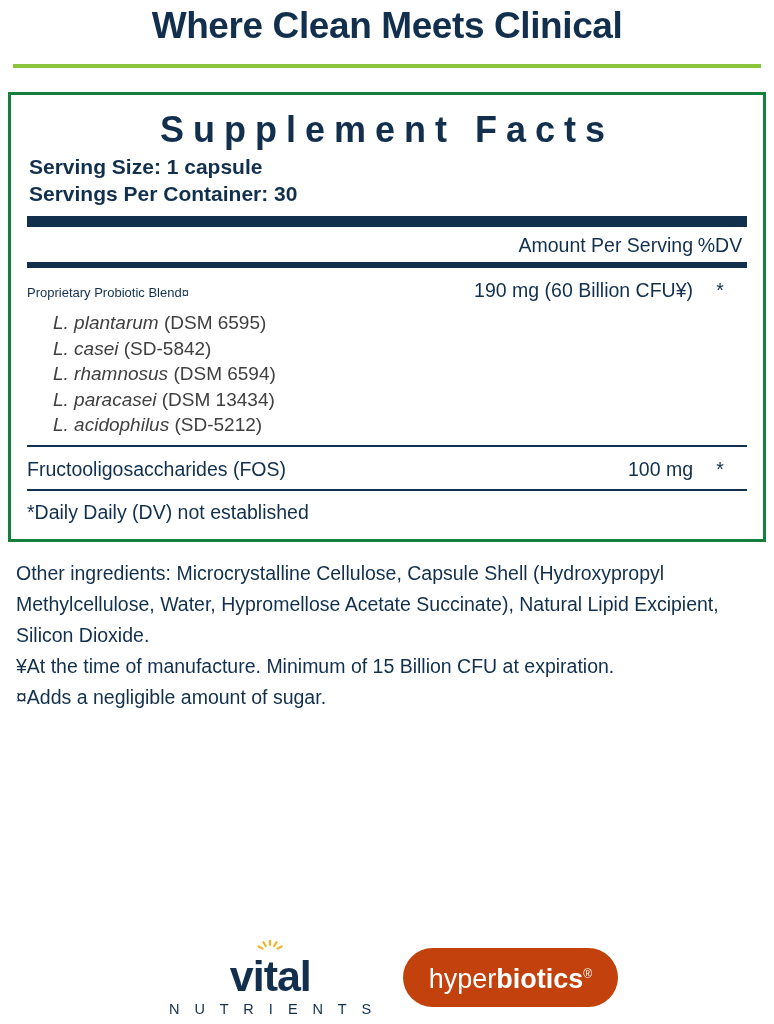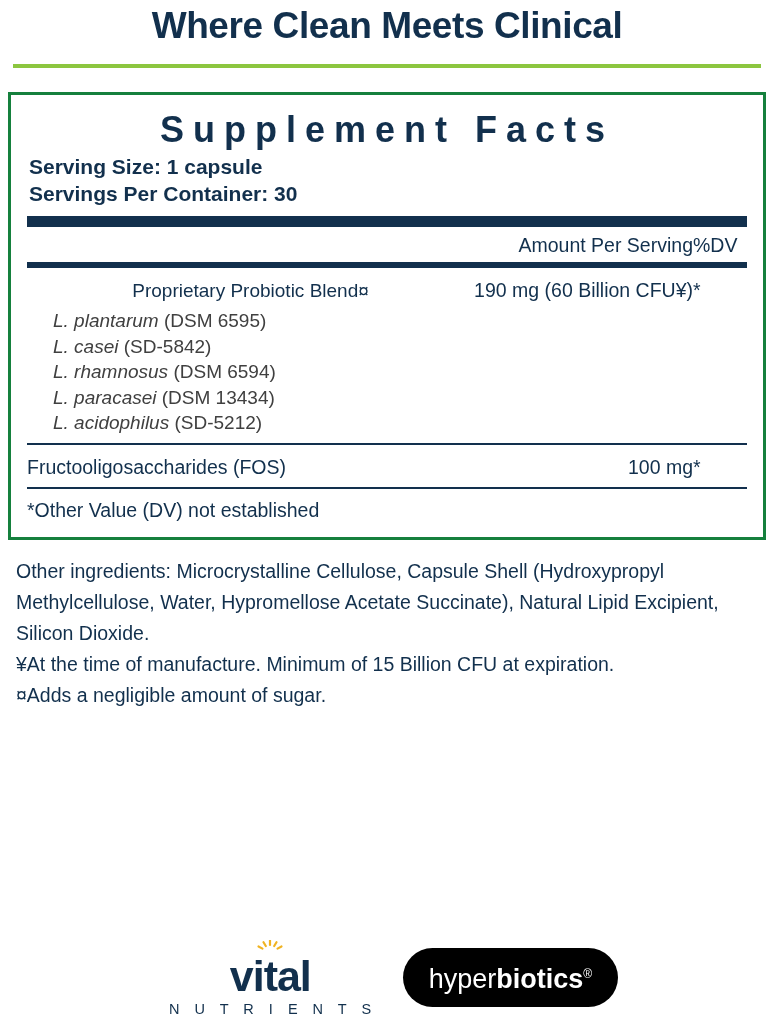--- a/index.html
+++ b/index.html
@@ -81,31 +81,31 @@
 
   .row {
     display: flex;
     align-items: baseline;
     font-size: 19.5px;
     line-height: 26px;
     color: #12304d;
   }
   .col-name { flex: 1 1 auto; white-space: nowrap; }
   .col-amt  { flex: 0 0 auto; white-space: nowrap; }
-  .col-dv   { flex: 0 0 54px; text-align: left; white-space: nowrap; }
+  .col-dv   { flex: 0 0 54px; text-align: center; white-space: nowrap; }
 
   .head-row {
     margin-top: 5px;
     margin-bottom: 2px;
   }
   .head-row .col-amt { font-size: 19.5px; }
   .head-row .col-dv { font-size: 19.5px; }
 
   .blend-row { margin-top: 9px; }
-  .blend-row .col-name { font-size: 19px; text-align: center; }
+  .blend-row .col-name { font-size: 13px; }
   .blend-row .col-amt { padding-right: 0; }
 
   .strain-list {
     margin: 4px 0 0 26px;
     font-size: 19px;
     line-height: 25.5px;
     color: #404040;
   }
   .strain-list .genus { font-style: italic; }
 
@@ -161,21 +161,21 @@
     line-height: 44px;
   }
   .vital .sub {
     font-size: 14.5px;
     color: #12304d;
     letter-spacing: 5.5px;
     margin-top: 4px;
     padding-left: 5px;
   }
   .hyper {
-    background: #000000;
+    background: #c2410c;
     border-radius: 999px;
     padding: 11px 26px 13px 26px;
     color: #ffffff;
     font-size: 27px;
     line-height: 30px;
     white-space: nowrap;
     position: relative;
   }
   .hyper .light { font-weight: normal; }
   .hyper .bold { font-weight: bold; }
@@ -227,21 +227,21 @@
     <div class="bar-thin"></div>
 
     <div class="row fos-row">
       <div class="col-name">Fructooligosaccharides (FOS)</div>
       <div class="col-amt">100 mg</div>
       <div class="col-dv">*</div>
     </div>
 
     <div class="bar-thin"></div>
 
-    <div class="dv-note">*Other Value (DV) not established</div>
+    <div class="dv-note">*Daily Daily (DV) not established</div>
   </div>
 
   <div class="notes">
     <p>Other ingredients: Microcrystalline Cellulose, Capsule Shell (Hydroxypropyl Methylcellulose, Water, Hypromellose Acetate Succinate), Natural Lipid Excipient, Silicon Dioxide.</p>
     <p class="gap">¥At the time of manufacture. Minimum of 15 Billion CFU at expiration.</p>
     <p class="gap">¤Adds a negligible amount of sugar.</p>
   </div>
 
   <div class="logos">
     <div class="vital">

